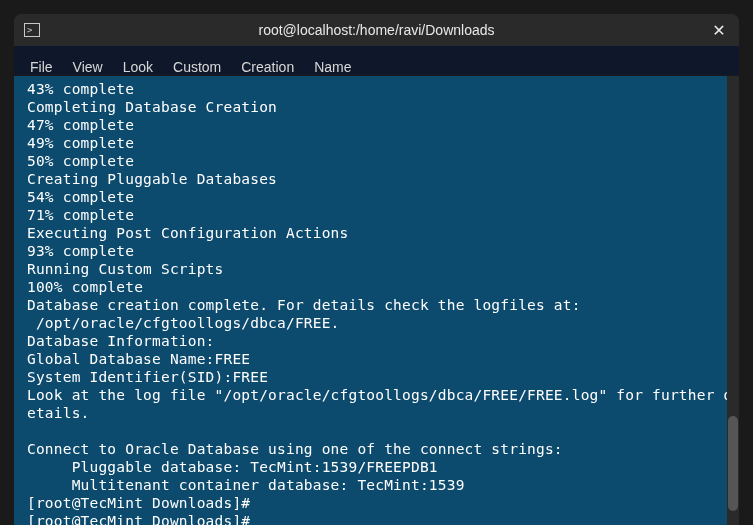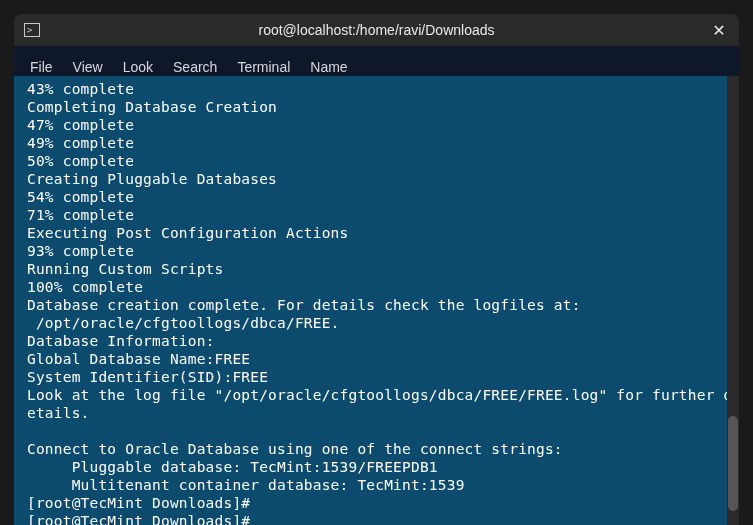--- a/index.html
+++ b/index.html
@@ -134,22 +134,22 @@
 <div class="window">
   <div class="titlebar">
     <div class="titlebar-icon"></div>
     <div class="titlebar-title">root@localhost:/home/ravi/Downloads</div>
     <div class="titlebar-close">✕</div>
   </div>
   <div class="menubar">
     <div class="menu-item">File</div>
     <div class="menu-item">View</div>
     <div class="menu-item">Look</div>
-    <div class="menu-item">Search</div>
-    <div class="menu-item">Terminal</div>
+    <div class="menu-item">Custom</div>
+    <div class="menu-item">Creation</div>
     <div class="menu-item">Name</div>
   </div>
   <div class="terminal-area">
     <div class="terminal-content" id="term-out">43% complete
 Completing Database Creation
 47% complete
 49% complete
 50% complete
 Creating Pluggable Databases
 54% complete

